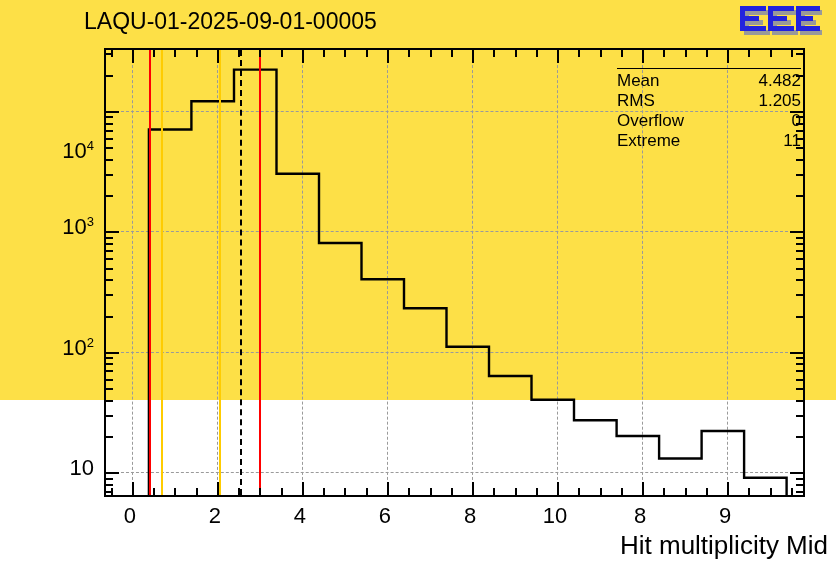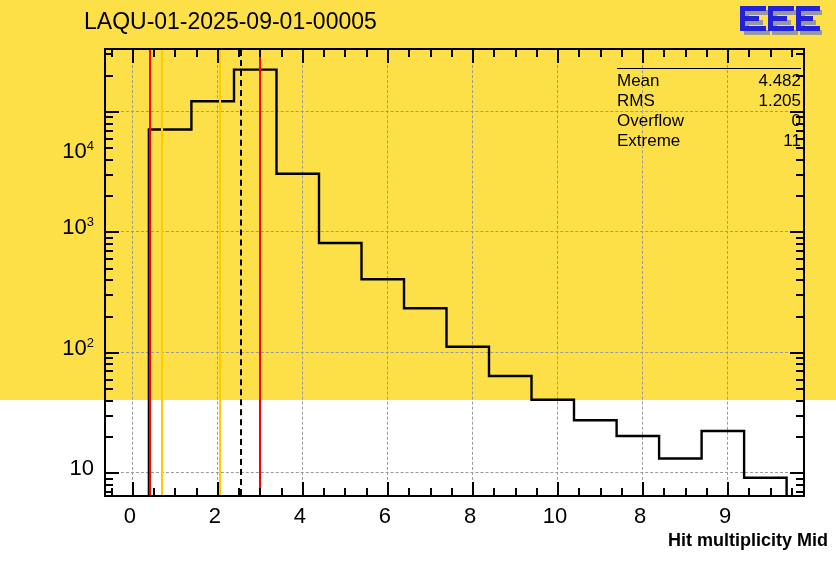--- a/index.html
+++ b/index.html
@@ -47,21 +47,21 @@
   .tick-x.minor{height:7px;}
   .tick-xt{position:absolute;top:0;width:0;border-left:2px solid #000;}
   .tick-xt.major{height:13px;}
   .tick-xt.minor{height:7px;}
 
   .ylabel{position:absolute;text-align:right;font-size:22px;color:#000;
           white-space:nowrap;}
   .ylabel sup{font-size:13px;vertical-align:super;}
   .xlabel{position:absolute;font-size:22px;color:#000;text-align:center;}
 
-  .axis-title{position:absolute;right:8px;top:530px;font-size:18px;color:#000;font-weight:bold;}
+  .axis-title{position:absolute;right:8px;top:530px;font-size:26px;color:#000;}
 
   
   .stats{position:absolute;left:611px;top:68px;width:196px;
          font-size:17px;color:#000;background:transparent;}
   .stats .st-title{text-align:center;padding-bottom:1px;}
   .stats .st-rule{border-bottom:1.6px solid #000;margin:0 6px 2px 6px;}
   .stats .st-row{display:flex;justify-content:space-between;padding:0 6px;
                  line-height:20px;}
   .stats .st-k{text-align:left;}
   .stats .st-v{text-align:right;}

